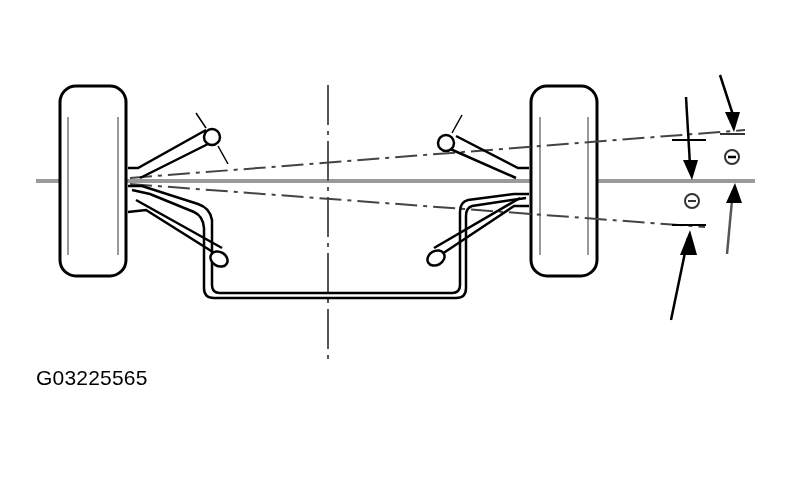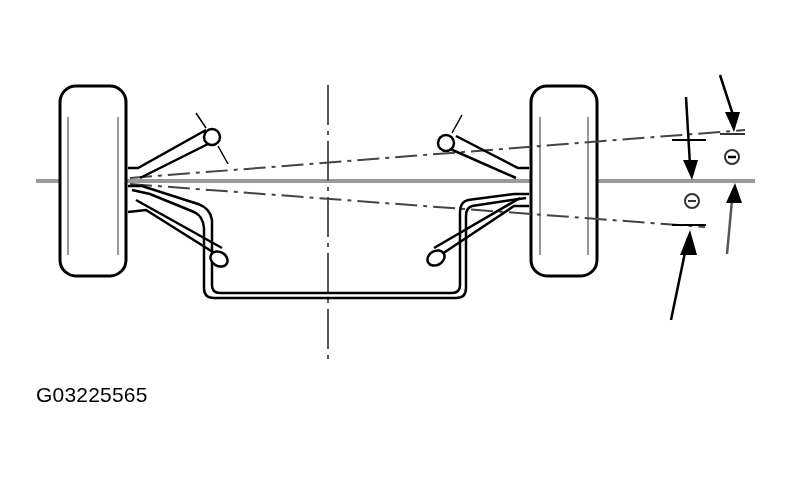--- a/index.html
+++ b/index.html
@@ -1,18 +1,18 @@
 <!DOCTYPE html>
 <html><head>
 <meta charset="utf-8">
 <style>
   html, body { margin:0; padding:0; background:#ffffff; }
   body { width:793px; height:483px; position:relative; overflow:hidden; font-family:"Liberation Sans", sans-serif; }
   #diagram { position:absolute; left:0; top:0; }
-  #figure-id { position:absolute; left:36px; top:383px; font-size:21px; color:#000; letter-spacing:0.2px; }
+  #figure-id { position:absolute; left:36px; top:366px; font-size:21px; color:#000; letter-spacing:0.2px; }
 </style>
 </head>
 <body>
 
 <svg id="diagram" width="793" height="483" viewBox="0 0 793 483" xmlns="http://www.w3.org/2000/svg">
 
   <line x1="36" y1="181" x2="755" y2="181" stroke="#9a9a9a" stroke-width="4"></line>
 
   <line x1="328" y1="85" x2="328" y2="362" stroke="#555" stroke-width="2" stroke-dasharray="40,6,4,6"></line>
 

